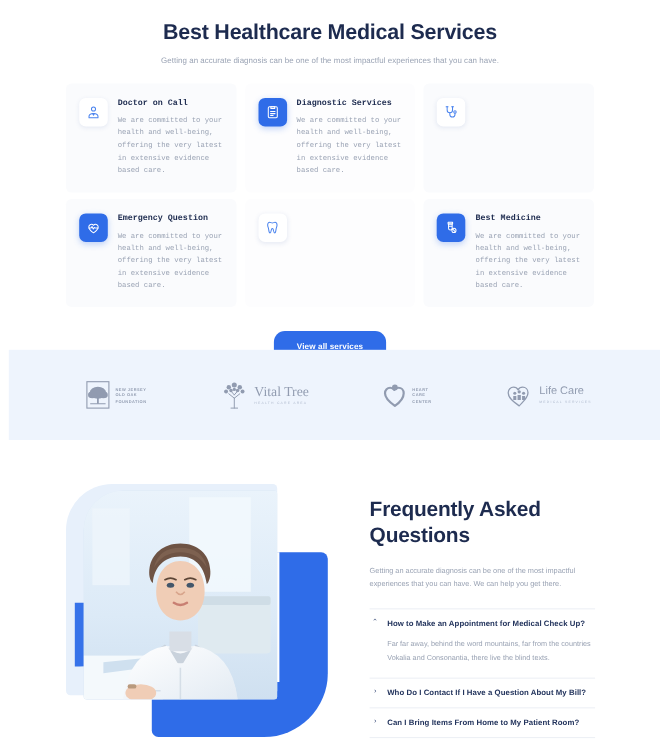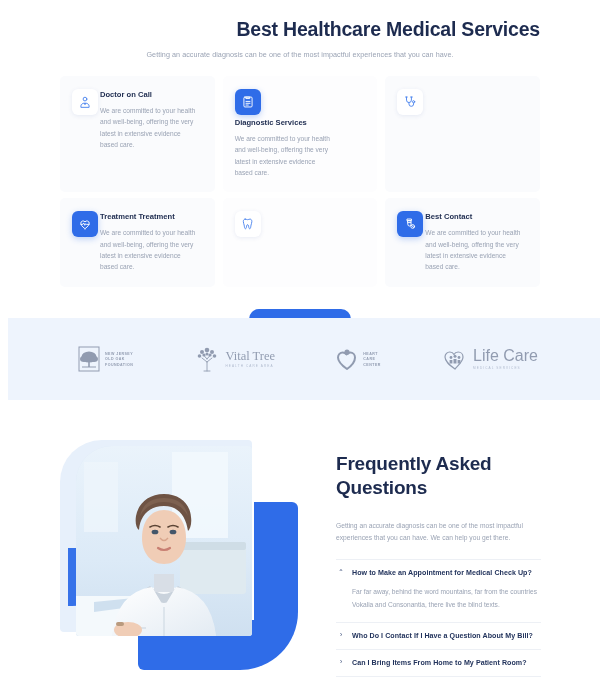--- a/index.html
+++ b/index.html
@@ -7,21 +7,21 @@
     width: 600px; height: 680px;
     background: #ffffff;
     font-family: "Liberation Sans", sans-serif;
     overflow: hidden;
   }
   .page { position: relative; width: 600px; height: 680px; background:#fff; }
 
   
   .services { padding: 18px 60px 0 60px; }
   .section-title {
-    text-align: right;
+    text-align: center;
     font-size: 19.5px;
     font-weight: bold;
     color: #1d2b4f;
     letter-spacing: -0.2px;
     margin-bottom: 9px;
   }
   .section-sub {
     text-align: center;
     font-size: 7.2px;
     color: #9aa3b4;
@@ -32,24 +32,25 @@
   .card-grid {
     display: grid;
     grid-template-columns: repeat(3, 1fr);
     gap: 6px 8px;
   }
   .card {
     background: #fafbfd;
     border-radius: 5px;
     padding: 13px 12px 14px 12px;
     display: flex;
-    gap: 2px;
+    gap: 9px;
     min-height: 79px;
-  }
-  .card.plain { background: #fdfdfe; flex-direction: column; }
+    font-family: Liberation Mono, monospace;
+  }
+  .card.plain { background: #fdfdfe; }
   .icon-tile {
     width: 26px; height: 26px;
     flex: 0 0 26px;
     border-radius: 6px;
     display: flex; align-items: center; justify-content: center;
     background: #ffffff;
     box-shadow: 0 1px 4px rgba(45,80,160,0.10);
   }
   .icon-tile.filled {
     background: #2f6ce8;
@@ -119,21 +120,21 @@
   }
   .logo-word {
     font-family: "Liberation Serif", serif;
     font-size: 12.5px;
     color: #6e7a93;
     line-height: 1;
     white-space: nowrap;
   }
   .logo-word.sans {
     font-family: "Liberation Sans", sans-serif;
-    font-size: 16px;
+    font-size: 10px;
   }
   .logo-tag {
     font-size: 3.1px;
     color: #9aa6bd;
     letter-spacing: 1.1px;
     margin-top: 2px;
     white-space: nowrap;
   }
 
   
@@ -189,21 +190,21 @@
     position: absolute;
     left: 336px; top: 52px;
     width: 205px;
   }
   .faq-title {
     font-size: 19px;
     font-weight: bold;
     color: #1d2b4f;
     line-height: 1.28;
     letter-spacing: -0.2px;
-    margin-bottom: 19px;
+    margin-bottom: 13px;
   }
   .faq-desc {
     font-size: 6.7px;
     line-height: 1.85;
     color: #9aa3b4;
     margin-bottom: 15px;
   }
   .faq-list { border-top: 1px solid #edf0f5; }
   .faq-item { border-bottom: 1px solid #edf0f5; }
   .faq-q {
@@ -284,21 +285,21 @@
       </div>
 
       <div class="card">
         <div class="icon-tile filled">
           <svg viewBox="0 0 24 24" fill="none" stroke-width="1.6" stroke-linecap="round" stroke-linejoin="round">
             <path d="M12 20s-7.3-4.6-7.3-9.4A4.1 4.1 0 0 1 12 8.3a4.1 4.1 0 0 1 7.3 2.3C19.3 15.4 12 20 12 20z"></path>
             <path d="M4.9 12.6h3.3l1.5-2.4 1.9 4 1.5-2.6 1.2 1h4.8"></path>
           </svg>
         </div>
         <div class="card-body">
-          <div class="card-title">Treatment Treatment</div>
+          <div class="card-title">Emergency Question</div>
           <div class="card-text">We are committed to your health and well-being, offering the very latest in extensive evidence based care.</div>
         </div>
       </div>
 
       <div class="card plain">
         <div class="icon-tile light">
           <svg viewBox="0 0 24 24" fill="none" stroke-width="1.6" stroke-linecap="round" stroke-linejoin="round">
             <path d="M7.2 3.6c-2 0-3.2 1.7-3.2 4 0 2.6.9 3.9 1.4 6.2.5 2.2.5 6.4 2.3 6.4 1.7 0 1.5-4.4 2.5-6.3.5-1 1.6-1 2.2 0 1 1.9.8 6.3 2.5 6.3 1.8 0 1.8-4.2 2.3-6.4.5-2.3 1.4-3.6 1.4-6.2 0-2.3-1.2-4-3.2-4-1.6 0-2.4 1-4.1 1-1.7 0-2.5-1-4.1-1z"></path>
           </svg>
         </div>
@@ -308,21 +309,21 @@
         <div class="icon-tile filled">
           <svg viewBox="0 0 24 24" fill="none" stroke-width="1.6" stroke-linecap="round" stroke-linejoin="round">
             <path d="M7.5 3.5h7v2.8h-7z"></path>
             <path d="M8.2 6.3h5.6v6.4a2.8 2.8 0 0 1-2.8 2.8 2.8 2.8 0 0 1-2.8-2.8z"></path>
             <path d="M9 9.6h4"></path>
             <circle cx="16.6" cy="16.2" r="3.2"></circle>
             <path d="M14.4 14l4.4 4.4"></path>
           </svg>
         </div>
         <div class="card-body">
-          <div class="card-title">Best Contact</div>
+          <div class="card-title">Best Medicine</div>
           <div class="card-text">We are committed to your health and well-being, offering the very latest in extensive evidence based care.</div>
         </div>
       </div>
 
     </div>
 
     <div class="cta-wrap">
       <button class="cta-btn">View all services</button>
     </div>
   </section>

